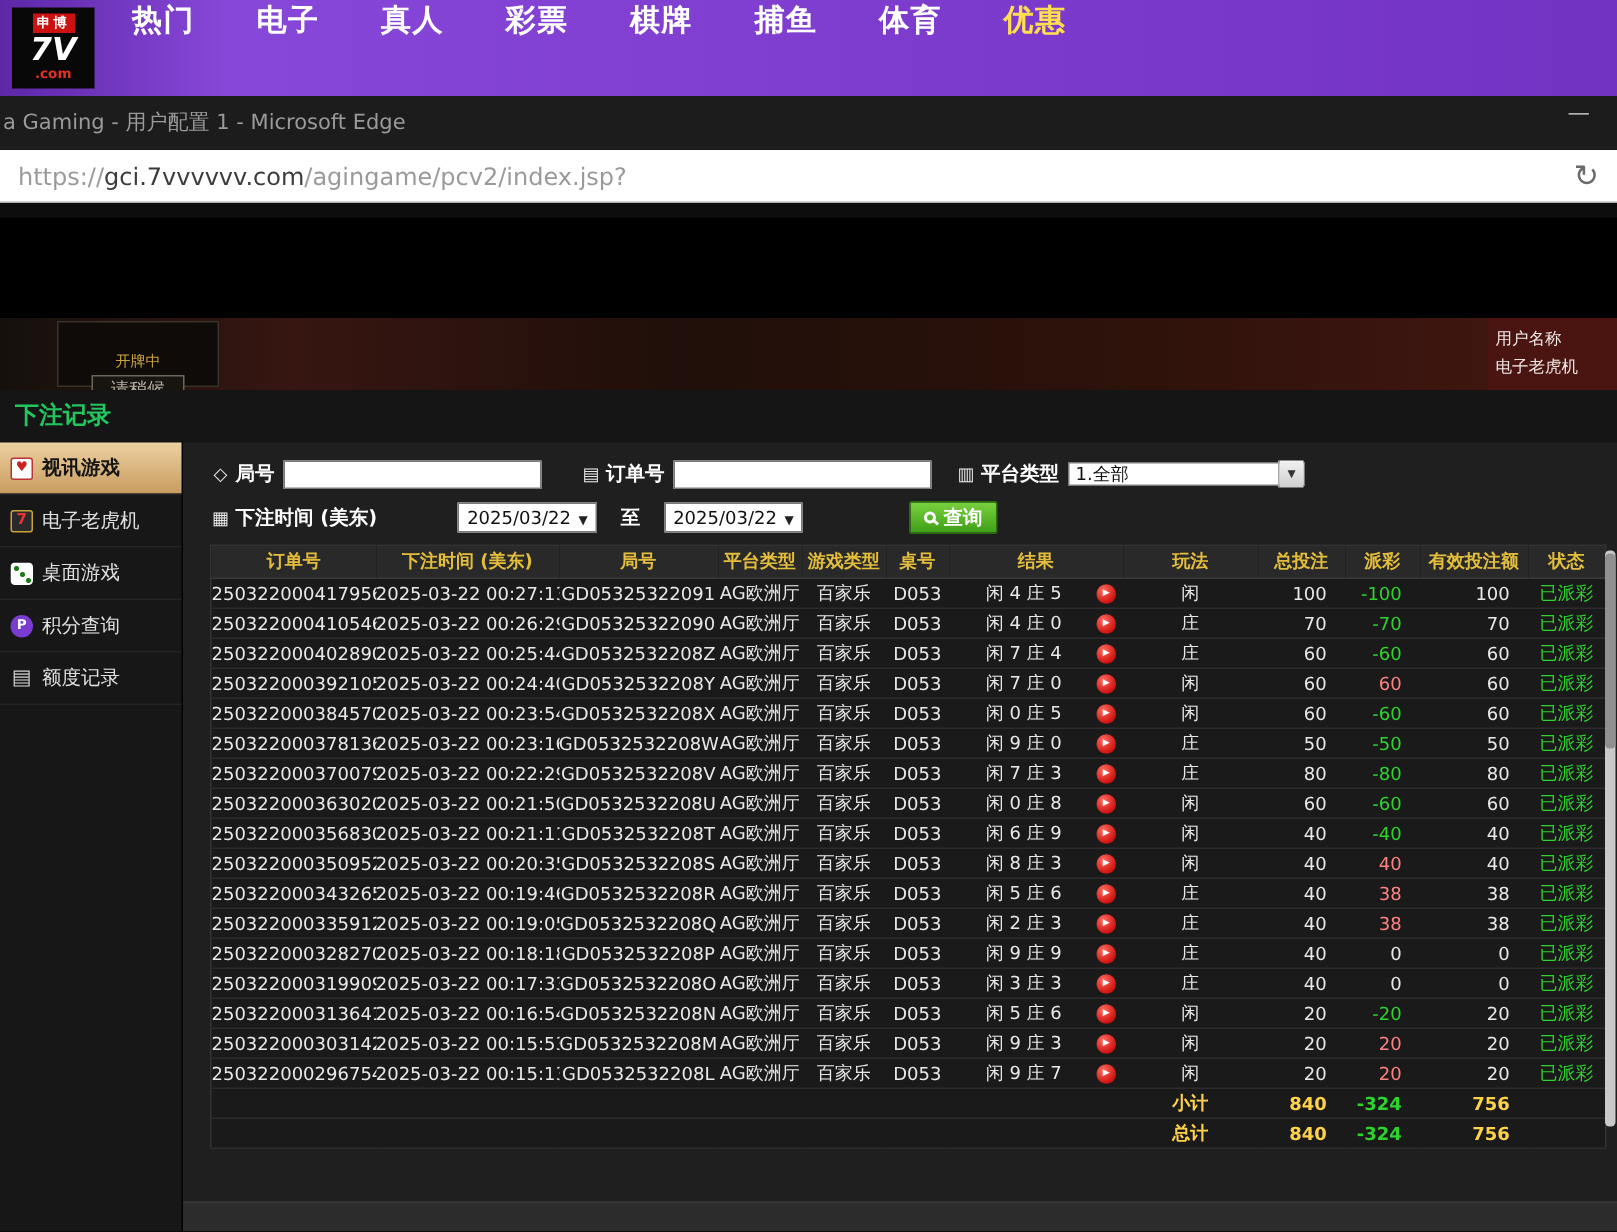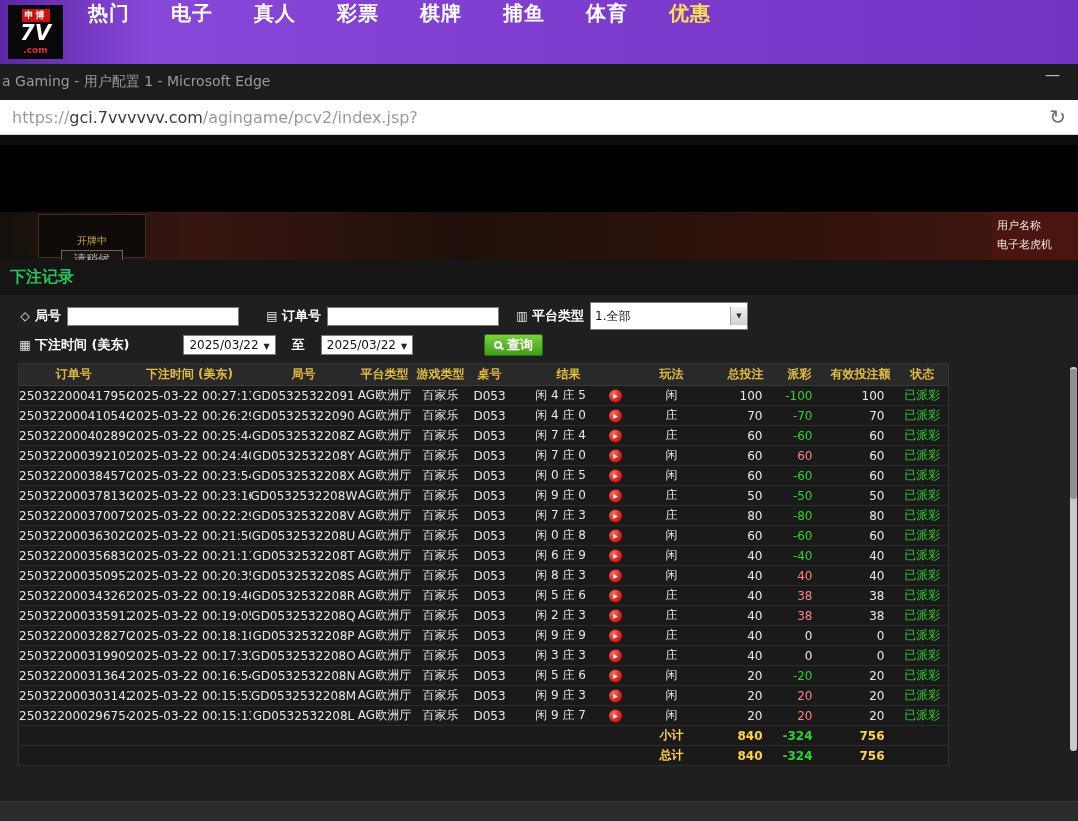--- a/index.html
+++ b/index.html
@@ -71,21 +71,21 @@
   .content{flex:1;position:relative;background:#1f1f1f;padding:10px 0 16px 18px;overflow:hidden}
   .frow{display:flex;align-items:center;height:22px;margin-bottom:7px;color:#fff}
   .ficon{width:14px;display:inline-flex;justify-content:center;margin-right:3px;color:#e8e8e8;font-size:12px}
   .tag-icon::after{content:"◇"}
   .doc-icon::after{content:"▤"}
   .list-icon::after{content:"▥"}
   .calendar-icon::after{content:"▦"}
   .flabel{font-size:13px;font-weight:bold;margin-right:6px;white-space:nowrap}
   .fin{width:172px;height:19px;border:1px solid #7a7a7a;background:#fff;font-size:12px;padding:0 3px;outline:none;font-family:inherit}
   .gap26{width:26px}.gap16{width:16px}
-  .fselect{width:158px;height:28px;background:#fff;border:1px solid #7a7a7a;display:flex;align-items:center;cursor:pointer}
+  .fselect{width:158px;height:16px;background:#fff;border:1px solid #7a7a7a;display:flex;align-items:center;cursor:pointer}
   .selval{flex:1;font-size:12px;color:#111;padding-left:4px}
   .selarrow{width:17px;height:18px;background:linear-gradient(180deg,#f2f2f2,#cfcfcf);border-left:1px solid #aaa;
     display:flex;align-items:center;justify-content:center}
   .selarrow::after{content:"▼";font-size:7px;color:#333}
   .fdate{height:20px;background:#fff;border:1px solid #7a7a7a;display:flex;align-items:center;
     padding:0 5px;gap:5px;font-size:12px;color:#111;cursor:pointer}
   .fdate.date1{margin-left:48px}
   .darrow::after{content:"▼";font-size:8px;color:#222}
   .tolabel{font-size:13px;font-weight:bold;margin:0 16px}
   .searchbtn{margin-left:71px;height:22px;display:inline-flex;align-items:center;gap:5px;
@@ -160,20 +160,42 @@
     </div>
     <div class="acct">
       <div class="acctline">用户名称</div>
       <div class="acctline">电子老虎机</div>
     </div>
   </div>
 
   <div class="pagetitle">下注记录</div>
 
   <div class="bodyrow">
+    <aside class="sidebar">
+        <div class="sbitem active">
+          <span class="sbicon cards-icon"></span>
+          <span>视讯游戏</span>
+        </div>
+        <div class="sbitem">
+          <span class="sbicon slot-icon"></span>
+          <span>电子老虎机</span>
+        </div>
+        <div class="sbitem">
+          <span class="sbicon dice-icon"></span>
+          <span>桌面游戏</span>
+        </div>
+        <div class="sbitem">
+          <span class="sbicon points-icon"></span>
+          <span>积分查询</span>
+        </div>
+        <div class="sbitem">
+          <span class="sbicon record-icon"></span>
+          <span>额度记录</span>
+        </div>
+      </aside>
 
     <main class="content">
 
       <div class="frow">
         <span class="ficon tag-icon"></span>
         <span class="flabel">局号</span>
         <input class="fin" type="text" value="" style="">
         <span class="gap26"></span>
         <span class="ficon doc-icon"></span>
         <span class="flabel">订单号</span>

